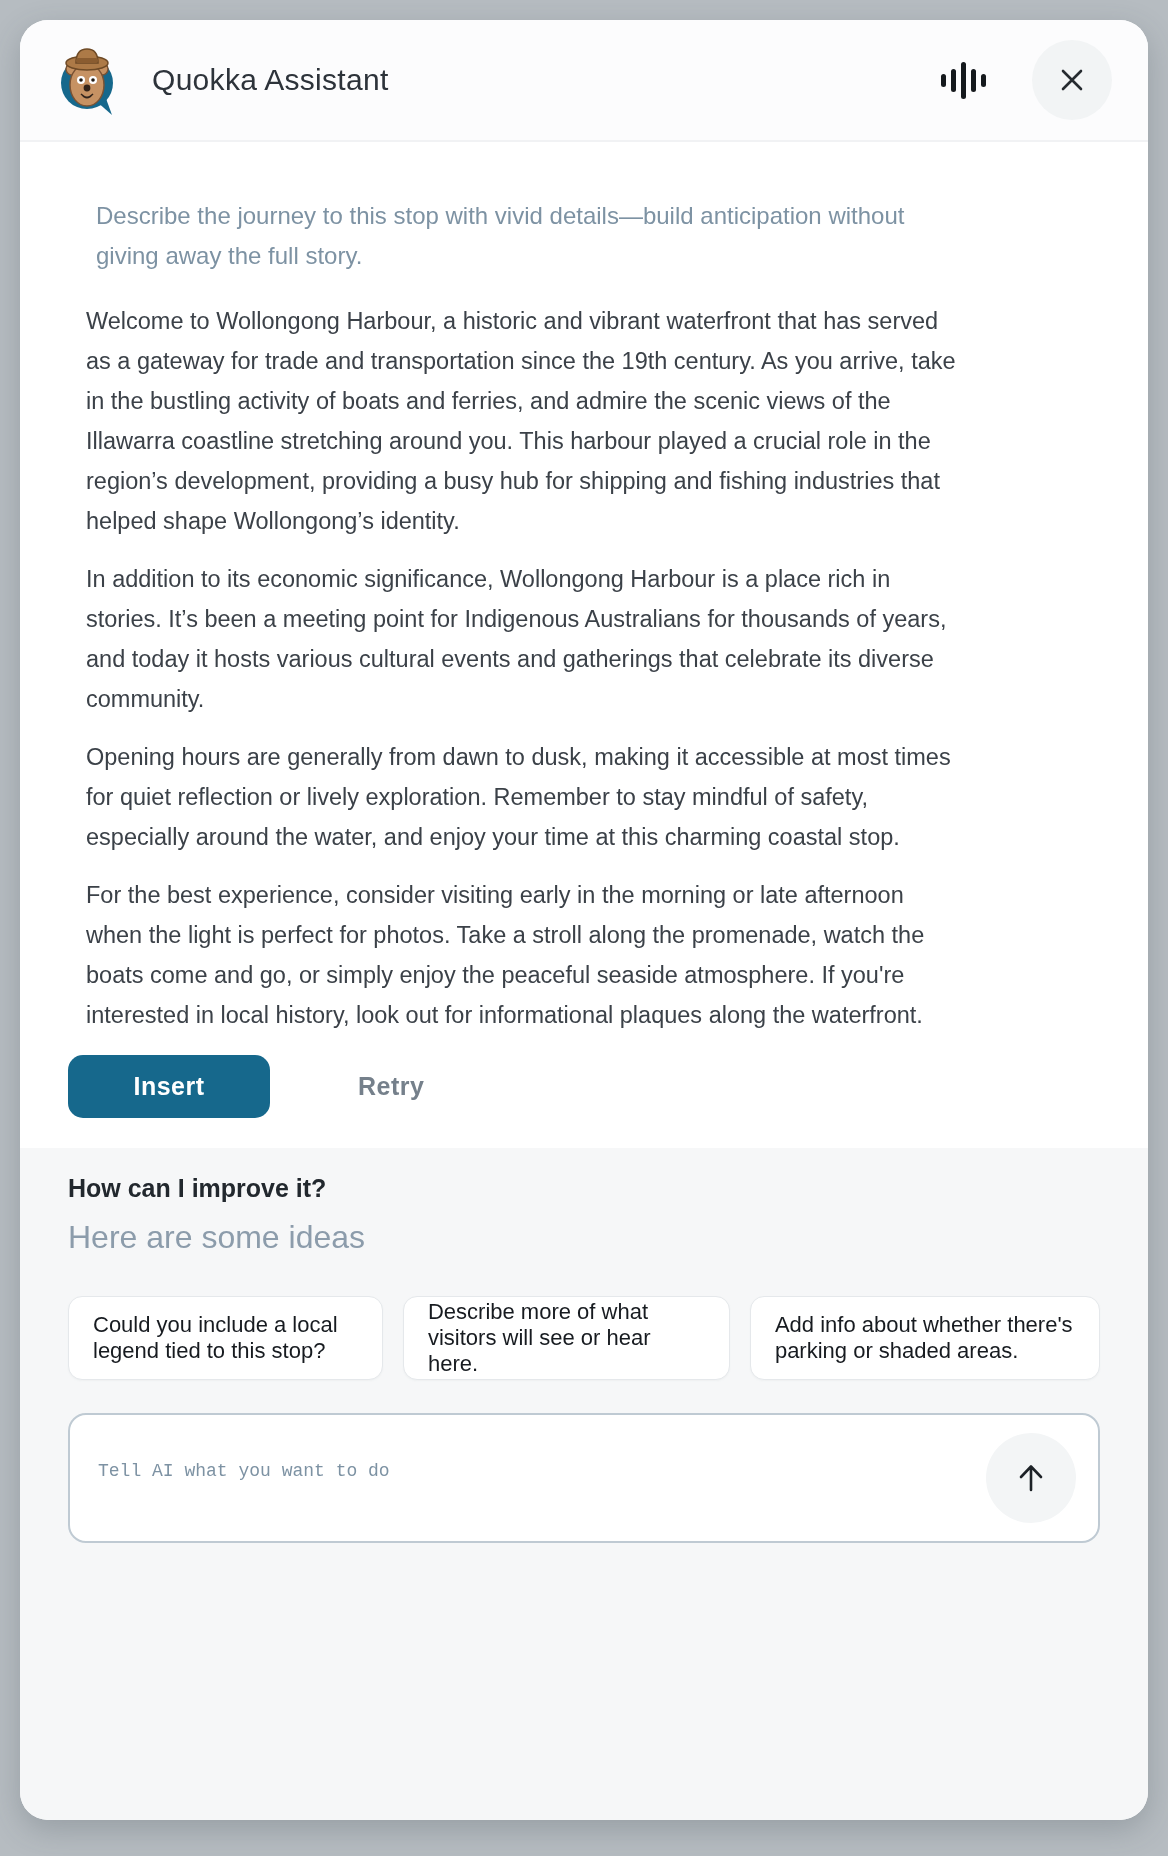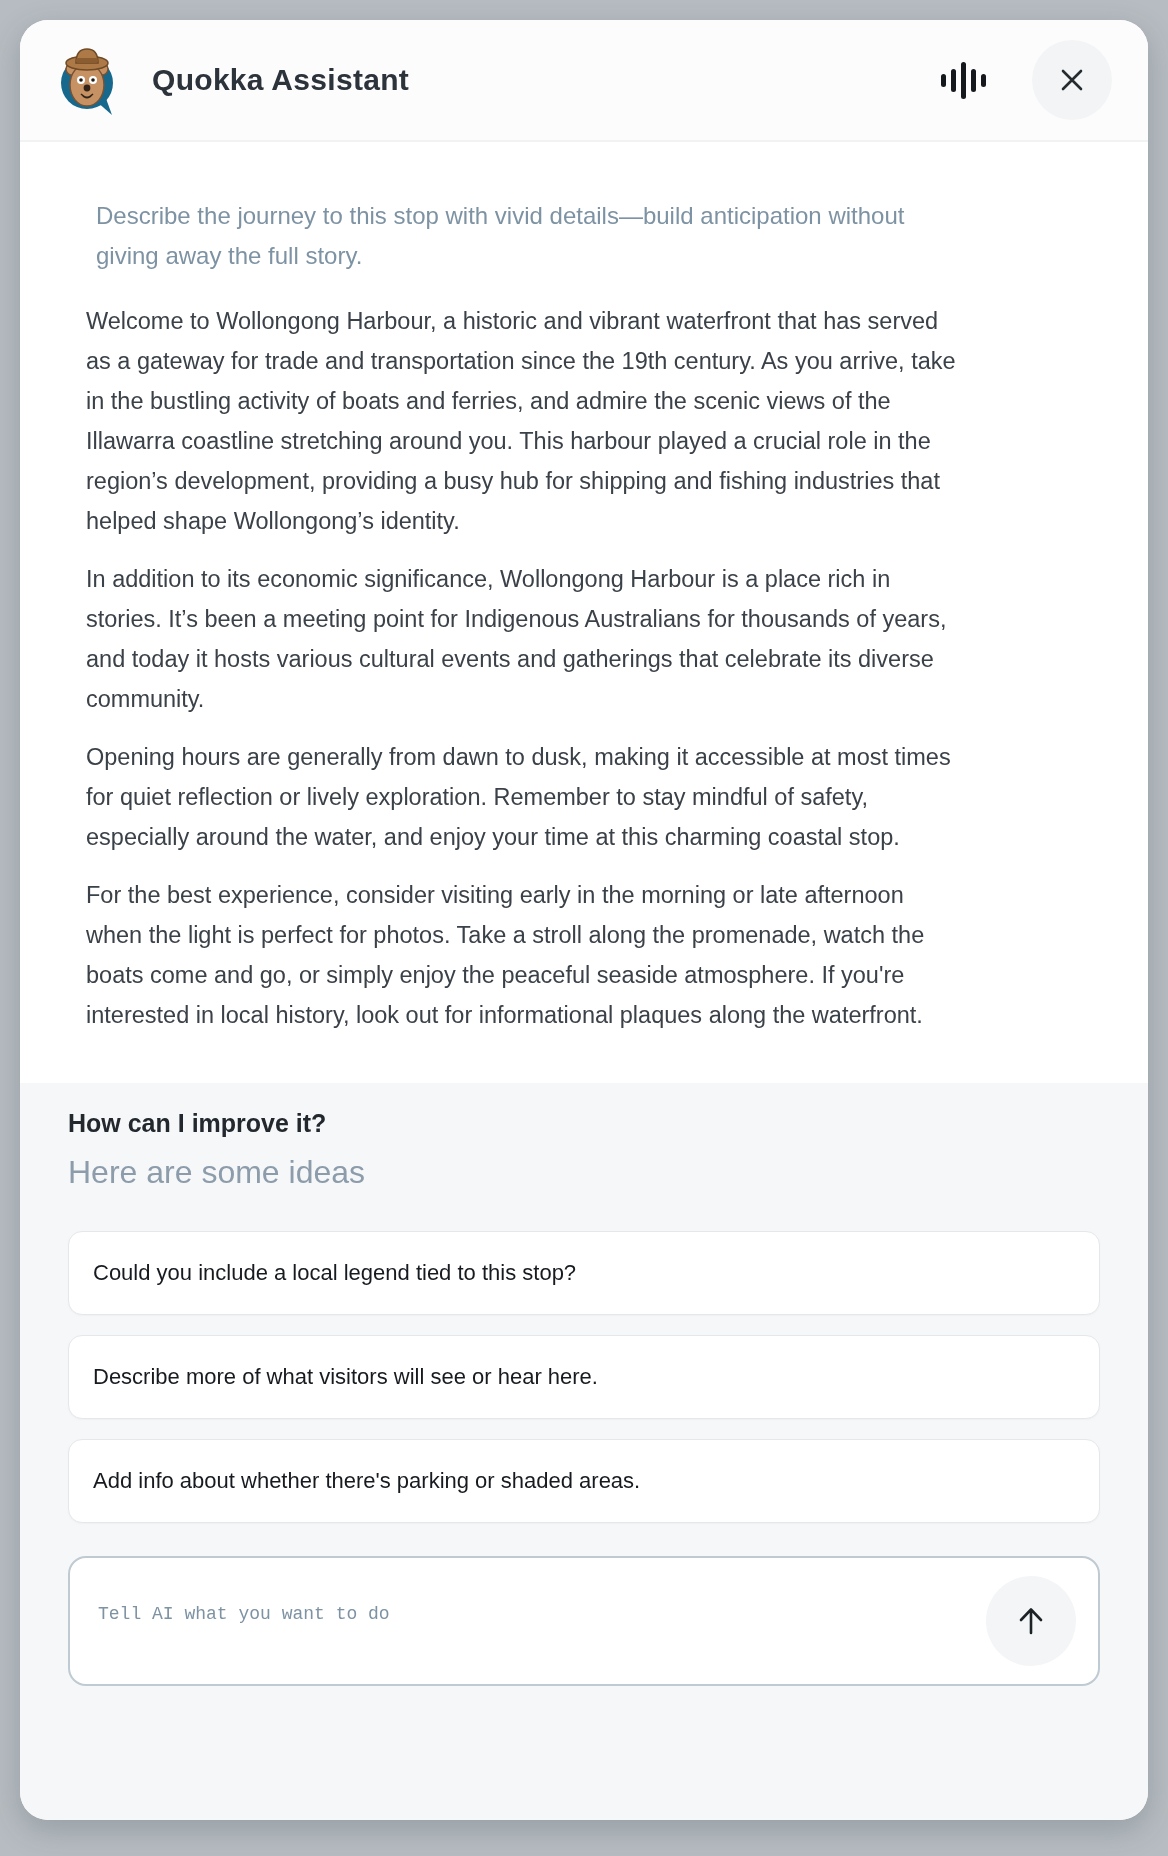--- a/index.html
+++ b/index.html
@@ -30,21 +30,21 @@
     background: #fcfcfd;
     border-bottom: 2px solid #f1f2f4;
     display: flex;
     align-items: center;
     padding: 0 36px;
   }
   .logo { width: 58px; height: 74px; margin-left: 2px; flex: 0 0 auto; }
   .title {
     margin-left: 36px;
     font-size: 30px;
-    font-weight: 700;
+    font-weight: 400;
     color: #2d333a;
     letter-spacing: .3px;
   }
   .header-spacer { flex: 1; }
   .waveform {
     display: flex;
     align-items: center;
     gap: 5px;
     height: 40px;
     margin-right: 46px;
@@ -124,21 +124,21 @@
   .improve-heading {
     font-size: 25px;
     font-weight: 700;
     color: #22282e;
   }
   .improve-sub {
     margin-top: 16px;
     font-size: 32px;
     color: #8c9cab;
   }
-  .suggestions { margin-top: 40px; display: flex; flex-direction: column; gap: 20px; }
+  .suggestions { margin-top: 40px; display: flex; flex-direction: row; gap: 20px; }
   .suggestion-card {
     height: 84px;
     background: #ffffff;
     border: 1px solid #e5e8eb;
     border-radius: 14px;
     display: flex;
     align-items: center;
     padding: 0 24px;
     font-size: 22px;
     color: #171b20;
@@ -217,20 +217,24 @@
   </div>
 
   <div class="content">
     <div class="prompt">Describe the journey to this stop with vivid details—build anticipation without giving away the full story.</div>
     <div class="response">
       <p>Welcome to Wollongong Harbour, a historic and vibrant waterfront that has served as a gateway for trade and transportation since the 19th century. As you arrive, take in the bustling activity of boats and ferries, and admire the scenic views of the Illawarra coastline stretching around you. This harbour played a crucial role in the region’s development, providing a busy hub for shipping and fishing industries that helped shape Wollongong’s identity.</p>
       <p>In addition to its economic significance, Wollongong Harbour is a place rich in stories. It’s been a meeting point for Indigenous Australians for thousands of years, and today it hosts various cultural events and gatherings that celebrate its diverse community.</p>
       <p>Opening hours are generally from dawn to dusk, making it accessible at most times for quiet reflection or lively exploration. Remember to stay mindful of safety, especially around the water, and enjoy your time at this charming coastal stop.</p>
       <p>For the best experience, consider visiting early in the morning or late afternoon when the light is perfect for photos. Take a stroll along the promenade, watch the boats come and go, or simply enjoy the peaceful seaside atmosphere. If you're interested in local history, look out for informational plaques along the waterfront.</p>
     </div>
+    <div class="actions">
+      <button class="insert-btn">Insert</button>
+      <button class="retry-btn">Retry</button>
+    </div>
   </div>
 
   <div class="improve">
     <div class="improve-heading">How can I improve it?</div>
     <div class="improve-sub">Here are some ideas</div>
     <div class="suggestions">
       <div class="suggestion-card">Could you include a local legend tied to this stop?</div>
       <div class="suggestion-card">Describe more of what visitors will see or hear here.</div>
       <div class="suggestion-card">Add info about whether there's parking or shaded areas.</div>
     </div>

